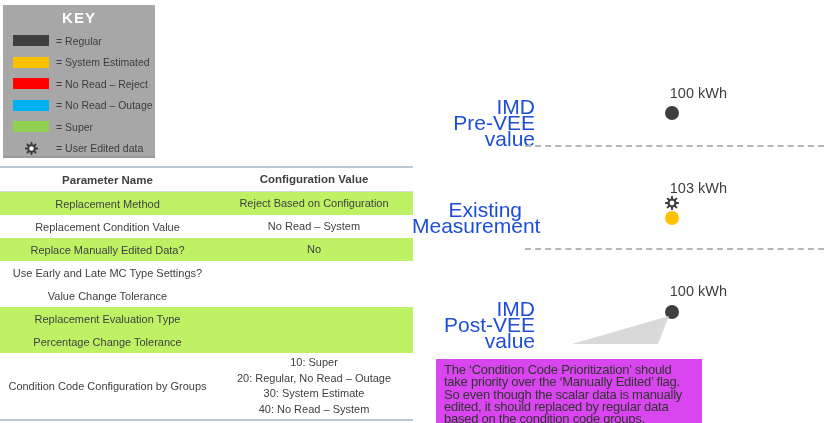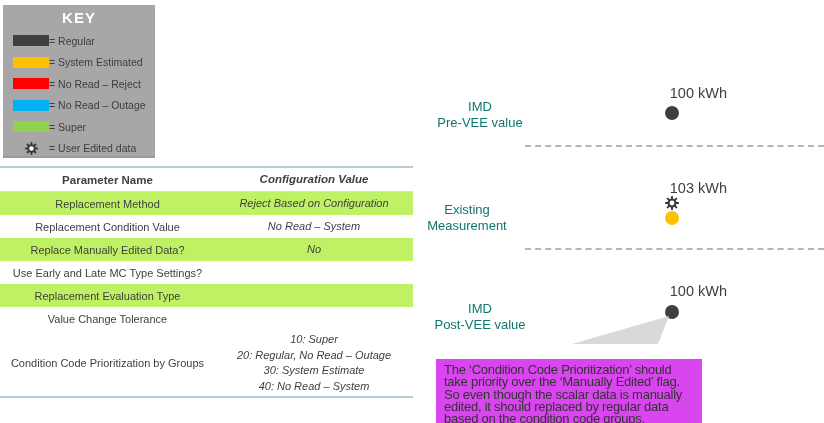--- a/index.html
+++ b/index.html
@@ -6,30 +6,30 @@
   #canvas{
     position:relative;width:824px;height:423px;background:#ffffff;
     font-family:"Liberation Sans",sans-serif;color:#3f3f3f;overflow:hidden;
   }
   
   .key-box{position:absolute;left:3px;top:5px;width:152px;height:153px;background:#a7a7a7;box-shadow:inset 0 -2px 0 #9b9b9b;}
   .key-title{text-align:center;font-size:15px;font-weight:bold;color:#ffffff;letter-spacing:1px;padding-top:4px;height:21px;}
   .key-item{display:flex;align-items:center;height:21.5px;}
   .swatch-slot{width:36px;height:11px;margin-left:10px;flex:0 0 36px;display:flex;align-items:center;justify-content:center;}
   .swatch{width:36px;height:11px;display:block;}
-  .key-label{margin-left:0;font-size:10.5px;color:#3d3d3d;white-space:nowrap;}
+  .key-label{margin-left:7px;font-size:10.5px;color:#3d3d3d;white-space:nowrap;}
   
   .cfg-table{position:absolute;left:0;top:166px;width:413px;border-top:2px solid #b7c9d5;border-bottom:2px solid #b7c9d5;font-size:11px;}
   .t-row{display:flex;min-height:23px;align-items:center;}
   .t-head{font-weight:bold;font-size:11.5px;color:#3f3f3f;border-bottom:1px solid #d2dde3;}
   .t-row.shade{background:#bef264;}
   .c1{flex:0 0 215px;text-align:center;padding:2px 4px;box-sizing:border-box;}
-  .c2{flex:1;text-align:center;padding:2px 4px;box-sizing:border-box;white-space:pre-line;line-height:15.5px;font-style:italic;}
+  .c2{flex:1;text-align:center;padding:2px 4px;box-sizing:border-box;white-space:pre-line;line-height:15.5px;}
   
-  .sec-label{position:absolute;width:110px;text-align:center;font-size:13px;line-height:16px;color:#0f766e;}
+  .sec-label{position:absolute;width:110px;text-align:right;font-size:21px;line-height:16px;color:#1d4ed8;}
   .sec-value{position:absolute;width:110px;text-align:right;font-size:14.5px;color:#404040;}
   .dot{position:absolute;width:14px;height:14px;border-radius:50%;}
   .dash-line{position:absolute;width:299px;border-top:2px dashed #b5b5b5;height:0;}
   .gear{display:block;}
   .gear-pos{position:absolute;}
   .callout{position:absolute;left:436px;top:343px;width:266px;box-sizing:border-box;background:#d946ef;padding:5px 7px 6px 8px;
     font-size:13px;line-height:12.3px;color:#333333;letter-spacing:-0.25px;margin-top:16px;}
   .callout-tail{position:absolute;left:560px;top:313px;}
 </style>
 </head>
@@ -101,30 +101,34 @@
       <div class="c2">No Read – System</div>
     </div>
     <div class="t-row shade">
       <div class="c1">Replace Manually Edited Data?</div>
       <div class="c2">No</div>
     </div>
     <div class="t-row">
       <div class="c1">Use Early and Late MC Type Settings?</div>
       <div class="c2"></div>
     </div>
+    <div class="t-row">
+      <div class="c1">Value Change Tolerance</div>
+      <div class="c2"></div>
+    </div>
     <div class="t-row shade">
       <div class="c1">Replacement Evaluation Type</div>
       <div class="c2"></div>
     </div>
-    <div class="t-row">
-      <div class="c1">Value Change Tolerance</div>
+    <div class="t-row shade">
+      <div class="c1">Percentage Change Tolerance</div>
       <div class="c2"></div>
     </div>
     <div class="t-row">
-      <div class="c1">Condition Code Prioritization by Groups</div>
+      <div class="c1">Condition Code Configuration by Groups</div>
       <div class="c2">10: Super
 20: Regular, No Read – Outage
 30: System Estimate
 40: No Read – System</div>
     </div>
   </div>
 
   <div class="sec-label" style="left:425px;top:99px;">
     <div>IMD</div>
     <div>Pre-VEE value</div>

